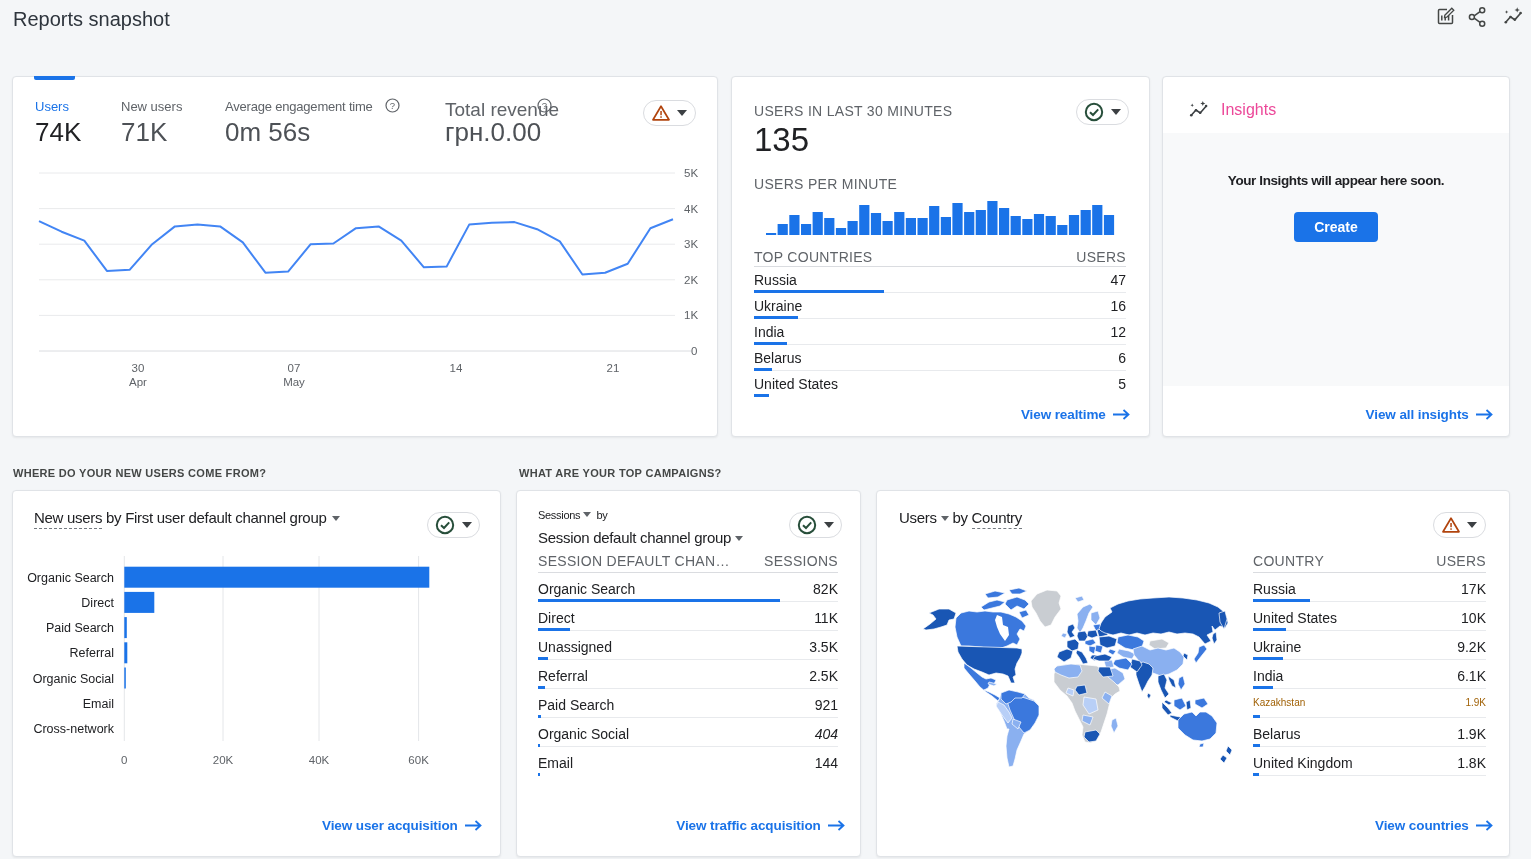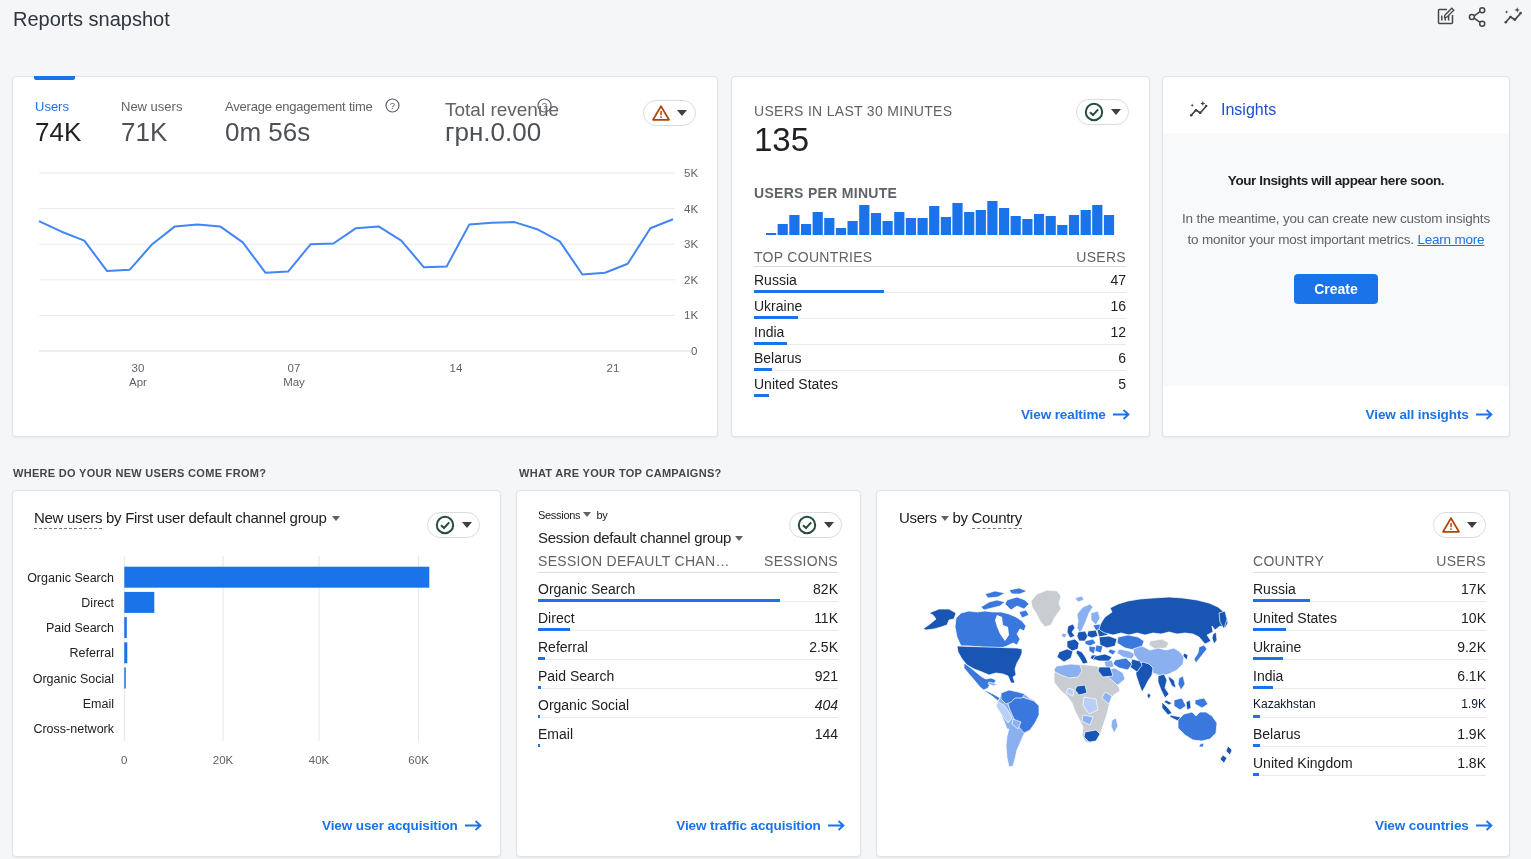--- a/index.html
+++ b/index.html
@@ -99,21 +99,21 @@
 <div class="card" id="card2" style="left:731px; top:76px; width:419px; height:361px;">
   <div class="uhead" style="position:absolute; left:22px; top:26px;">USERS IN LAST 30 MINUTES</div>
   <div style="position:absolute; left:22px; top:44px; font-size:33px; color:#202124;">135</div>
   <div class="pill" style="left:344px; top:22px;">
     <svg width="20" height="20" viewBox="0 0 20 20">
         <circle cx="10" cy="10" r="8.2" fill="none" stroke="#274e3a" stroke-width="2"></circle>
         <path d="M6 10.2 L9 13 L14.2 7.4" fill="none" stroke="#274e3a" stroke-width="2"></path>
       </svg>
     <div class="caret"></div>
   </div>
-  <div class="uhead" style="position:absolute; left:22px; top:108px;font-weight:bold;">USERS PER MINUTE</div>
+  <div class="uhead" style="position:absolute; left:22px; top:99px;">USERS PER MINUTE</div>
   <svg style="position:absolute; left:22px; top:120px;" width="365" height="38" fill="#1a73e8">
       <rect x="12.0" y="36" width="10.2" height="2"></rect>
       <rect x="23.6" y="27" width="10.2" height="11"></rect>
       <rect x="35.3" y="18" width="10.2" height="20"></rect>
       <rect x="47.0" y="27" width="10.2" height="11"></rect>
       <rect x="58.6" y="15" width="10.2" height="23"></rect>
       <rect x="70.2" y="21" width="10.2" height="17"></rect>
       <rect x="81.9" y="31" width="10.2" height="7"></rect>
       <rect x="93.5" y="24" width="10.2" height="14"></rect>
       <rect x="105.2" y="8" width="10.2" height="30"></rect>
@@ -181,24 +181,23 @@
 <div class="card" id="card3" style="left:1162px; top:76px; width:348px; height:361px; overflow:hidden;">
   <svg style="position:absolute; left:26px; top:24px;" width="22" height="18" viewBox="0 0 22 18" stroke="#3c4043" stroke-width="1.6" fill="none">
     <path d="M2 14.5 L7 9 L11.2 12 L17.5 4.8"></path>
     <circle cx="2.3" cy="14.3" r="1.3" fill="#3c4043" stroke="none"></circle>
     <circle cx="7" cy="9.2" r="1.3" fill="#3c4043" stroke="none"></circle>
     <circle cx="11.2" cy="11.8" r="1.3" fill="#3c4043" stroke="none"></circle>
     <circle cx="17.1" cy="5" r="1.3" fill="#3c4043" stroke="none"></circle>
     <path d="M13.8 0 l.7 1.8 1.8 .7 -1.8 .7 -.7 1.8 -.7-1.8 -1.8-.7 1.8-.7z" fill="#3c4043" stroke="none"></path>
     <path d="M3.2 2.5 l.5 1.2 1.2 .5 -1.2 .5 -.5 1.2 -.5-1.2 -1.2-.5 1.2-.5z" fill="#3c4043" stroke="none"></path>
   </svg>
-  <div style="position:absolute; left:58px; top:24px; font-size:16px; color:#1d4ed8;">Insights</div>
+  <div style="position:absolute; left:58px; top:24px; font-size:16px; color:#ec4899;">Insights</div>
   <div style="position:absolute; left:0; top:56px; width:346px; height:253px; background:#f8f9fa; text-align:center;">
     <div style="margin-top:40px; font-size:13.5px; letter-spacing:-0.4px; font-weight:bold; color:#202124;">Your Insights will appear here soon.</div>
-    <div style="margin:20px 0 0; font-size:13.5px; letter-spacing:-0.2px; color:#5f6368; line-height:21px; white-space:nowrap;">In the meantime, you can create new custom insights<br>to monitor your most important metrics. <span style="color:#1a73e8; text-decoration:underline;">Learn more</span></div>
     <div style="margin:24px auto 0; width:84px; height:30px; background:#1a73e8; border-radius:4px; color:#fff; font-size:14px; font-weight:bold; line-height:30px;">Create</div>
   </div>
   <div class="link" style="right:16px; top:330px;">View all insights&nbsp; <svg width="17" height="11" viewBox="0 0 17 11" style="vertical-align:-1px;">
         <path d="M0 5.5 H15 M10.5 1 L15.5 5.5 L10.5 10" fill="none" stroke="#1a73e8" stroke-width="1.8"></path>
       </svg></div>
 </div>
 
 <div class="sec-label" style="left:13px; top:467px;">WHERE DO YOUR NEW USERS COME FROM?</div>
 <div class="sec-label" style="left:519px; top:467px;">WHAT ARE YOUR TOP CAMPAIGNS?</div>
 
@@ -263,20 +262,26 @@
     <div style="position:relative; height:29.05px; font-size:14px; color:#202124;">
         <span style="position:absolute; top:8px;">Organic Search</span>
         <span style="position:absolute; right:0; top:8px;">82K</span>
         <span style="position:absolute; left:0; bottom:0; width:242px; height:3px; background:#1a73e8; z-index:2;"></span>
         <span style="position:absolute; left:0; right:0; bottom:0; border-bottom:1px solid #e8eaed;"></span>
       </div>
     <div style="position:relative; height:29.05px; font-size:14px; color:#202124;">
         <span style="position:absolute; top:8px;">Direct</span>
         <span style="position:absolute; right:0; top:8px;">11K</span>
         <span style="position:absolute; left:0; bottom:0; width:32px; height:3px; background:#1a73e8; z-index:2;"></span>
+        <span style="position:absolute; left:0; right:0; bottom:0; border-bottom:1px solid #e8eaed;"></span>
+      </div>
+    <div style="position:relative; height:29.05px; font-size:14px; color:#202124;">
+        <span style="position:absolute; top:8px;">Unassigned</span>
+        <span style="position:absolute; right:0; top:8px;">3.5K</span>
+        <span style="position:absolute; left:0; bottom:0; width:10px; height:3px; background:#1a73e8; z-index:2;"></span>
         <span style="position:absolute; left:0; right:0; bottom:0; border-bottom:1px solid #e8eaed;"></span>
       </div>
     <div style="position:relative; height:29.05px; font-size:14px; color:#202124;">
         <span style="position:absolute; top:8px;">Referral</span>
         <span style="position:absolute; right:0; top:8px;">2.5K</span>
         <span style="position:absolute; left:0; bottom:0; width:7px; height:3px; background:#1a73e8; z-index:2;"></span>
         <span style="position:absolute; left:0; right:0; bottom:0; border-bottom:1px solid #e8eaed;"></span>
       </div>
     <div style="position:relative; height:29.05px; font-size:14px; color:#202124;">
         <span style="position:absolute; top:8px;">Paid Search</span>
@@ -418,21 +423,21 @@
         <span style="position:absolute; right:0; top:8px;">9.2K</span>
         <span style="position:absolute; left:0; bottom:0; width:30px; height:3px; background:#1a73e8; z-index:2;"></span>
         <span style="position:absolute; left:0; right:0; bottom:0; border-bottom:1px solid #e8eaed;"></span>
       </div>
     <div style="position:relative; height:29.05px; font-size:14px; color:#202124;">
         <span style="position:absolute; top:8px;">India</span>
         <span style="position:absolute; right:0; top:8px;">6.1K</span>
         <span style="position:absolute; left:0; bottom:0; width:20px; height:3px; background:#1a73e8; z-index:2;"></span>
         <span style="position:absolute; left:0; right:0; bottom:0; border-bottom:1px solid #e8eaed;"></span>
       </div>
-    <div style="position:relative; height:29.05px; font-size:12px; color:#0f172a;">
+    <div style="position:relative; height:29.05px; font-size:10px; color:#a16207;">
         <span style="position:absolute; top:8px;">Kazakhstan</span>
         <span style="position:absolute; right:0; top:8px;">1.9K</span>
         <span style="position:absolute; left:0; bottom:0; width:7px; height:3px; background:#1a73e8; z-index:2;"></span>
         <span style="position:absolute; left:0; right:0; bottom:0; border-bottom:1px solid #e8eaed;"></span>
       </div>
     <div style="position:relative; height:29.05px; font-size:14px; color:#202124;">
         <span style="position:absolute; top:8px;">Belarus</span>
         <span style="position:absolute; right:0; top:8px;">1.9K</span>
         <span style="position:absolute; left:0; bottom:0; width:7px; height:3px; background:#1a73e8; z-index:2;"></span>
         <span style="position:absolute; left:0; right:0; bottom:0; border-bottom:1px solid #e8eaed;"></span>

